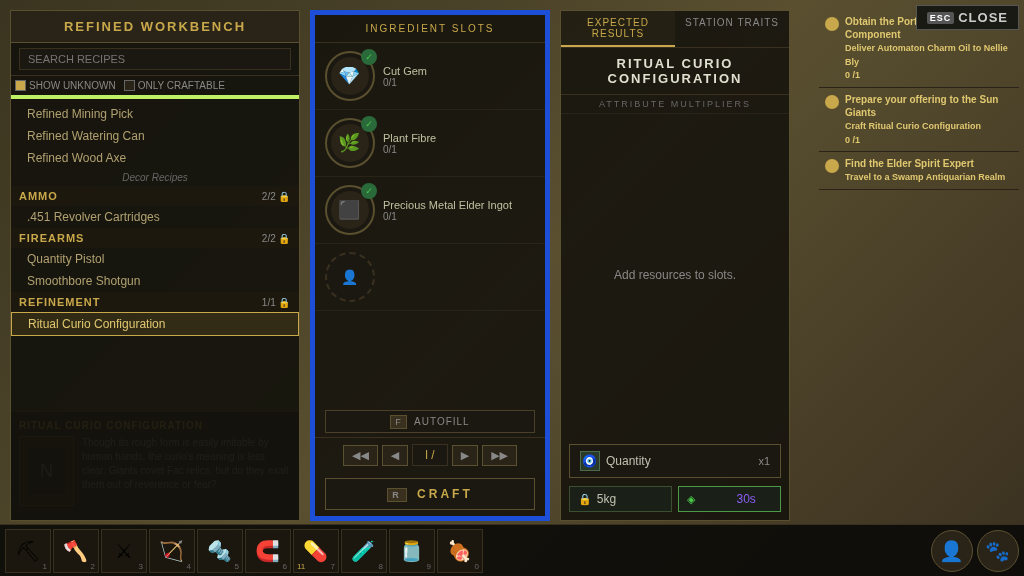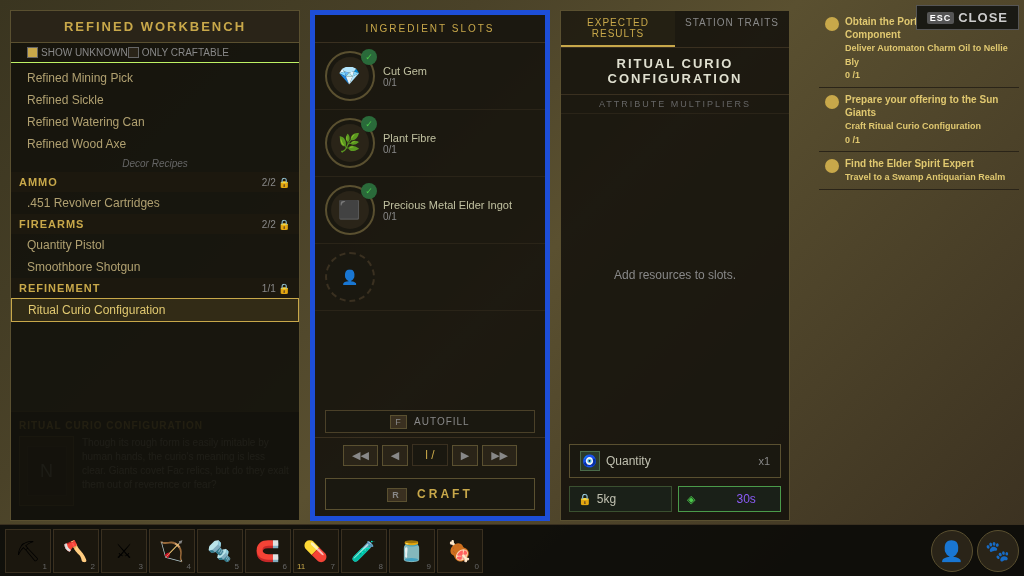--- a/index.html
+++ b/index.html
@@ -76,24 +76,25 @@
     .search-input {
       width: 100%;
       background: #1a1810;
       border: 1px solid #3a3020;
       color: #888;
       padding: 4px 8px;
       font-size: 11px;
       outline: none;
     }
     .filter-row {
-      padding: 4px 16px;
-      display: flex;
-      align-items: center;
-      border-bottom: 1px solid #bef264;
+      padding: 4px 4px;
+      display: flex;
+      gap: 8px;
+      align-items: center;
+      border-bottom: 4px solid #bef264;
     }
     .filter-check {
       display: flex;
       align-items: center;
       gap: 3px;
       font-size: 10px;
       color: #888;
     }
     .checkbox {
       width: 11px;
@@ -544,35 +545,37 @@
 
 <div class="game-bg"></div>
 
 <div class="esc-close">
   <span class="esc-badge">ESC</span>
   <span>CLOSE</span>
 </div>
 
 <div class="left-panel">
   <div class="panel-title">REFINED WORKBENCH</div>
+  <div class="search-bar">
+    <input class="search-input" type="text" placeholder="SEARCH RECIPES" style="">
+  </div>
   <div class="filter-row">
     <label class="filter-check">
       <span class="checkbox checked"></span>
       <span>SHOW UNKNOWN</span>
     </label>
     <label class="filter-check">
       <span class="checkbox"></span>
       <span>ONLY CRAFTABLE</span>
     </label>
   </div>
 
   <div class="recipe-list">
 
     <div class="recipe-item">Refined Mining Pick</div>
-    <div class="recipe-item">Refined Sickle</div>
     <div class="recipe-item">Refined Watering Can</div>
     <div class="recipe-item">Refined Wood Axe</div>
 
     <div class="decor-label">Decor Recipes</div>
 
     <div class="section-header">
       <span class="section-label">AMMO</span>
       <span class="section-count">2/2 🔒</span>
     </div>
     <div class="recipe-item">.451 Revolver Cartridges</div>

